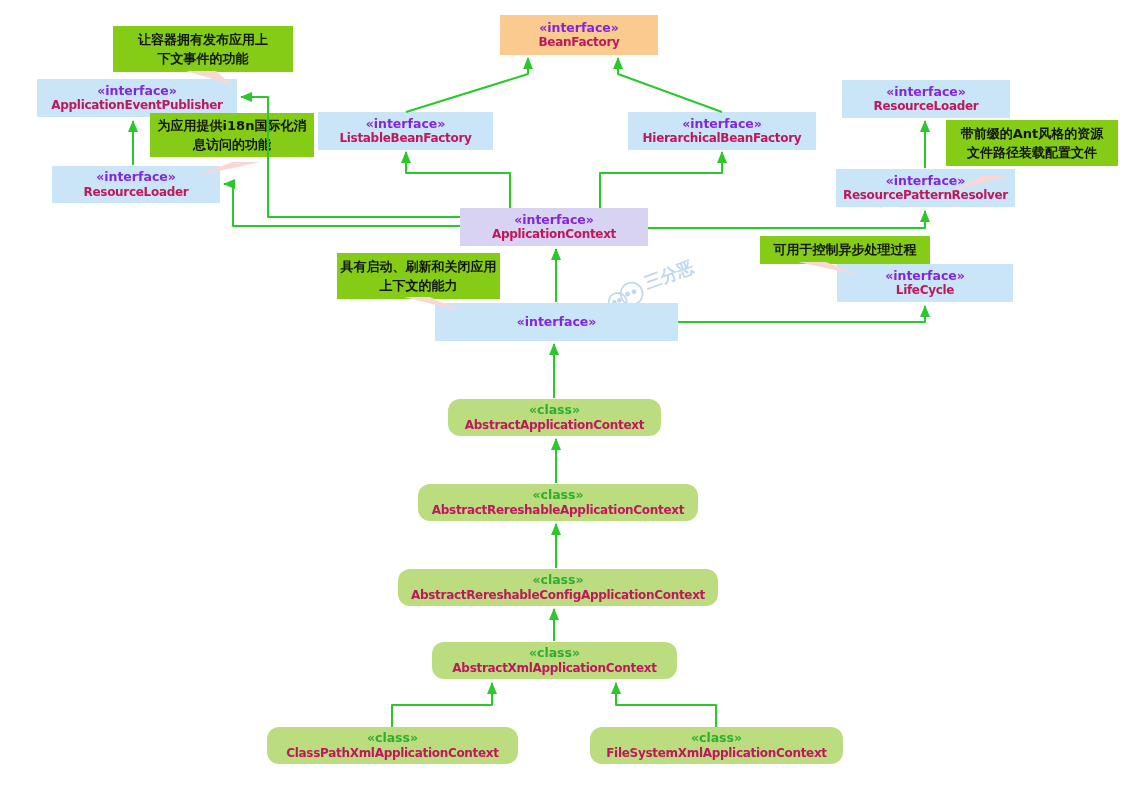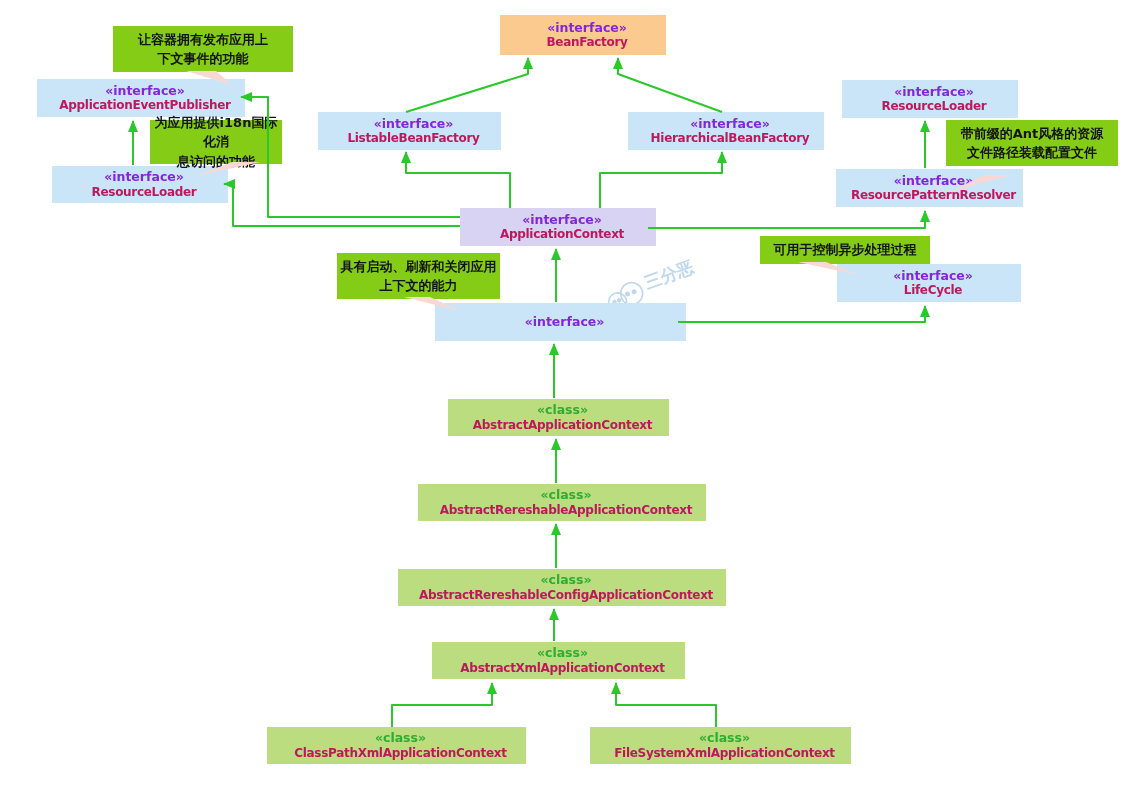--- a/index.html
+++ b/index.html
@@ -6,28 +6,28 @@
   body{
     width:1140px;height:792px;position:relative;overflow:hidden;
     background:#ffffff;
     font-family:"DejaVu Sans","Liberation Sans",sans-serif;
   }
   .stage{position:absolute;inset:0;width:1140px;height:792px;}
   
   .node{
     position:absolute;z-index:2;
     display:flex;flex-direction:column;justify-content:center;align-items:center;
-    text-align:center;font-weight:bold;line-height:1.25;padding-left:8px;
+    text-align:center;font-weight:bold;line-height:1.25;
   }
   .node .st{font-size:12.5px;white-space:nowrap;}
   .node .nm{font-size:12px;letter-spacing:-0.3px;color:#be185d;white-space:nowrap;}
   .blue{background:#cbe5f8;}
   .orange{background:#fbca8e;}
   .purple{background:#d8d2f3;}
-  .green{background:#bcdc80;}
+  .green{background:#bcdc80;border-radius:12px;}
   .blue .st,.orange .st,.purple .st{color:#8326d9;}
   .green .st{color:#2eae2e;}
   
   .note{
     position:absolute;z-index:2;
     background:#84cc16;color:#141414;
     font-size:13px;font-weight:bold;line-height:1.5;
     white-space:pre-line;text-align:center;
     display:flex;align-items:center;justify-content:center;
   }
@@ -168,21 +168,21 @@
   </div>
 
   <div class="node green" style="left:590px;top:727px;width:253px;height:37px">
     <span class="st">«class»</span>
     <span class="nm">FileSystemXmlApplicationContext</span>
   </div>
 
   <div class="note" style="left:113px;top:26px;width:180px;height:46px">让容器拥有发布应用上
 下文事件的功能</div>
 
-  <div class="note" style="left:150px;top:120px;width:132px;height:44px">为应用提供i18n国际化消
+  <div class="note" style="left:150px;top:113px;width:164px;height:44px">为应用提供i18n国际化消
 息访问的功能</div>
 
   <div class="note" style="left:946px;top:120px;width:172px;height:46px">带前缀的Ant风格的资源
 文件路径装载配置文件</div>
 
   <div class="note" style="left:760px;top:236px;width:170px;height:28px">可用于控制异步处理过程</div>
 
   <div class="note" style="left:337px;top:253px;width:163px;height:46px">具有启动、刷新和关闭应用
 上下文的能力</div>
 

